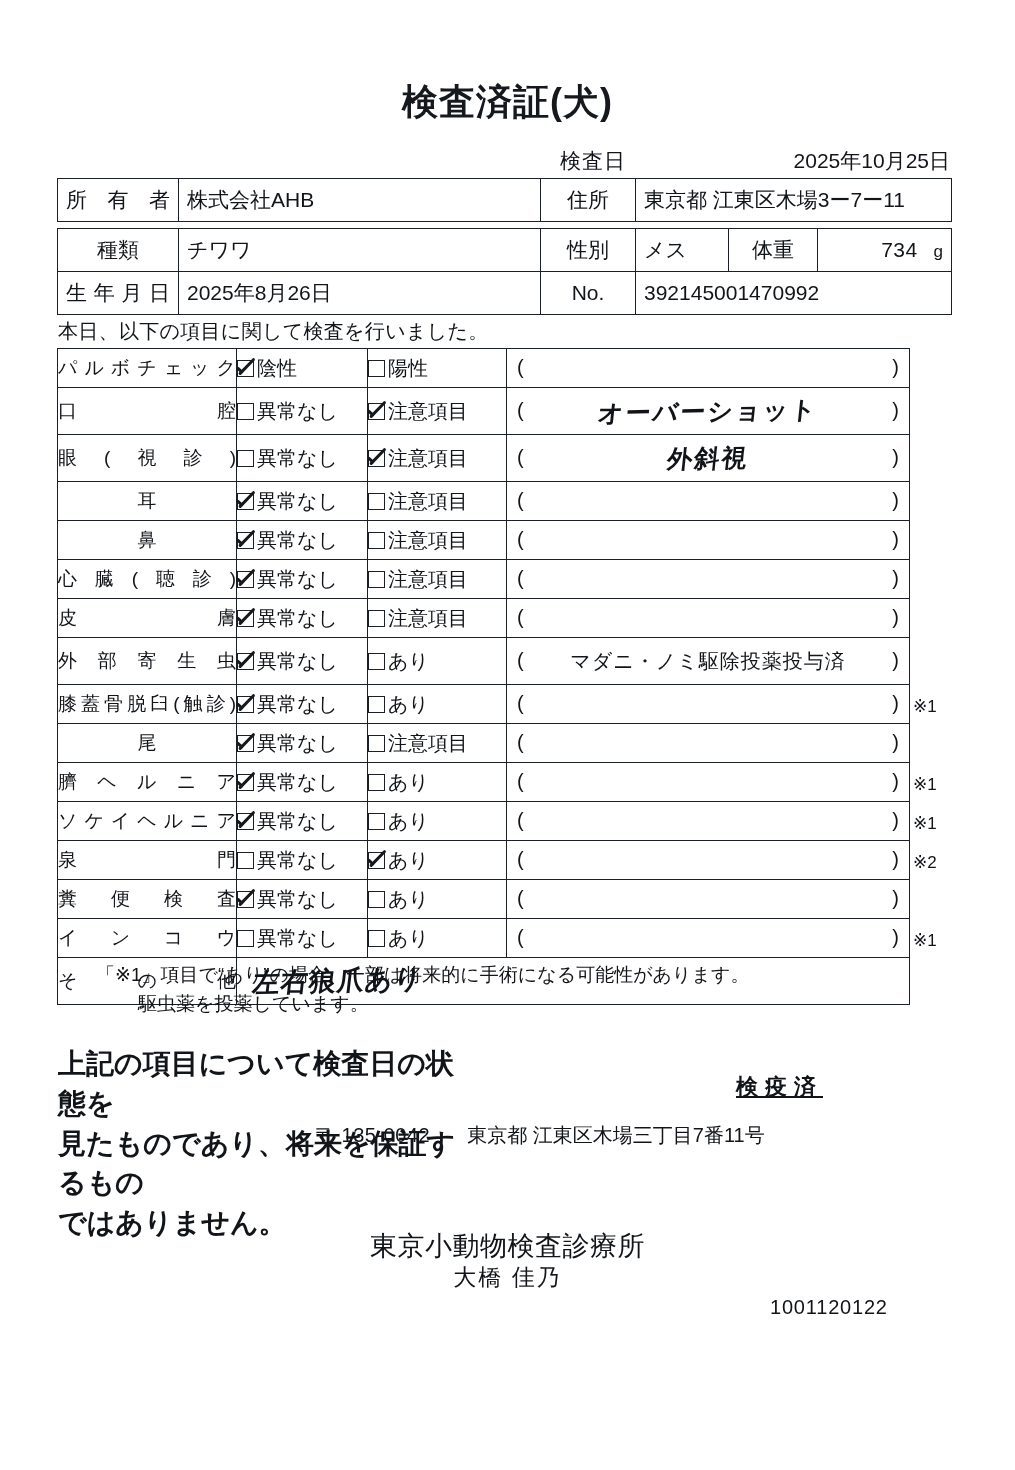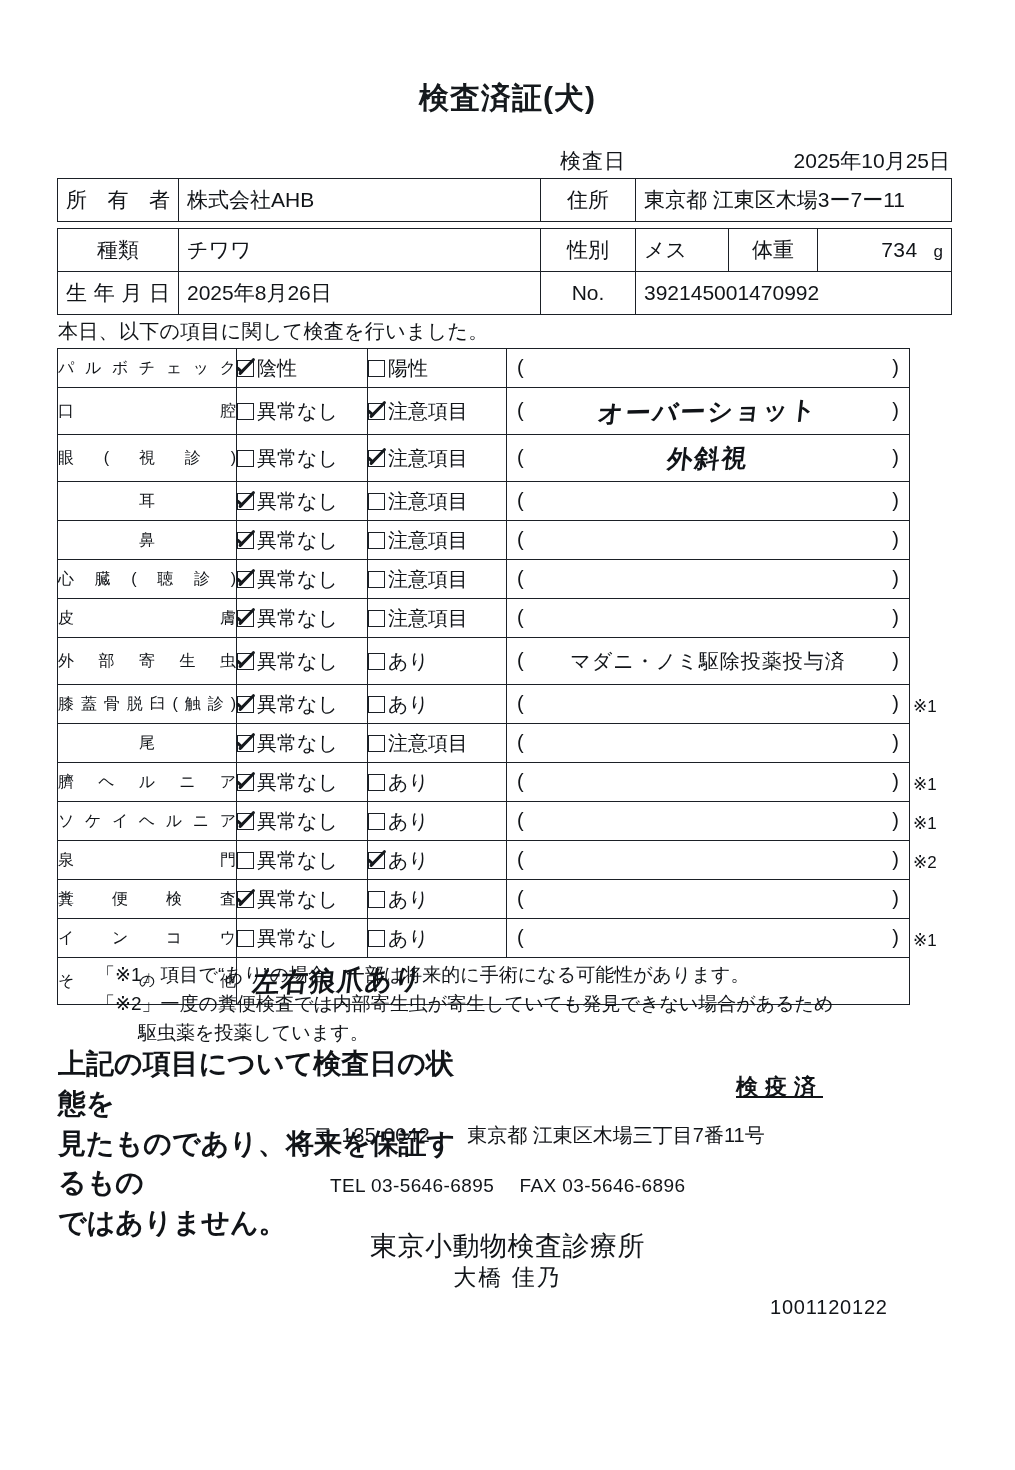--- a/index.html
+++ b/index.html
@@ -22,21 +22,21 @@
     box-sizing: border-box;
   }
 
   
   .doc-title {
     position: absolute;
     top: 78px;
     left: 0;
     width: 1015px;
     text-align: center;
-    font-size: 30px;
+    font-size: 36px;
     font-weight: 700;
     letter-spacing: 1px;
     color: #15191d;
   }
 
   
   .insp-date-row {
     position: absolute;
     top: 147px;
     left: 560px;
@@ -107,21 +107,21 @@
   }
   #checklist td {
     border: 1.5px solid #1b2026;
     height: 38px;
     vertical-align: middle;
     white-space: nowrap;
     padding: 0;
   }
   .c-label {
     width: 178px;
-    font-size: 16px;
+    font-size: 19px;
     padding: 0 9px;
   }
   .c-label.just {
     text-align: justify;
     text-align-last: justify;
   }
   .c-label.ctr { text-align: center; }
   .c-opt1 { width: 130px; padding-left: 6px; position: relative; }
   .c-opt2 { width: 138px; padding-left: 6px; position: relative; }
   .c-note { padding: 0 10px; position: relative; }
@@ -483,41 +483,35 @@
   <div class="mark-col" id="mark-col" style="top: 348px; height: 657px;">
       <div class="mark-item" style="top: 348px;">※1</div>
       <div class="mark-item" style="top: 426px;">※1</div>
       <div class="mark-item" style="top: 465px;">※1</div>
       <div class="mark-item" style="top: 504px;">※2</div>
       <div class="mark-item" style="top: 582px;">※1</div>
     </div>
 
   <div class="footnotes">
     <p>「※1」項目で“あり”の場合、一部は将来的に手術になる可能性があります。</p>
-    <p>「※2」一度の糞便検査では内部寄生虫が寄生していても発見できない場合があるため</p>
     <p class="fn-indent">駆虫薬を投薬しています。</p>
   </div>
 
   <div class="disclaimer">
     <div>上記の項目について検査日の状態を</div>
     <div>見たものであり、将来を保証するもの</div>
     <div>ではありません。</div>
   </div>
 
   <div class="quarantine-stamp">検疫済</div>
 
   <div class="addr-line">
     <span class="addr-zip">〒 135-0042</span>
     <span class="addr-gap"></span>
     <span>東京都 江東区木場三丁目7番11号</span>
   </div>
 
-  <div class="tel-line">
-    <span>TEL 03-5646-6895</span>
-    <span class="tel-gap"></span>
-    <span>FAX 03-5646-6896</span>
-  </div>
 
   <div class="clinic-name">東京小動物検査診療所</div>
   <div class="vet-name">大橋 佳乃</div>
   <div class="doc-number">1001120122</div>
 
 </div>
 
 </body></html>

